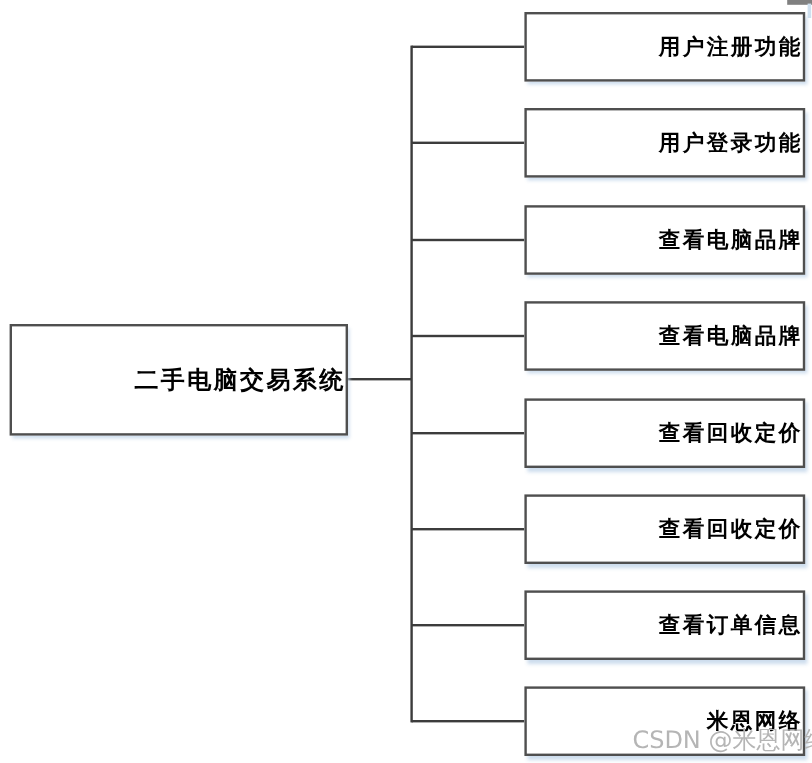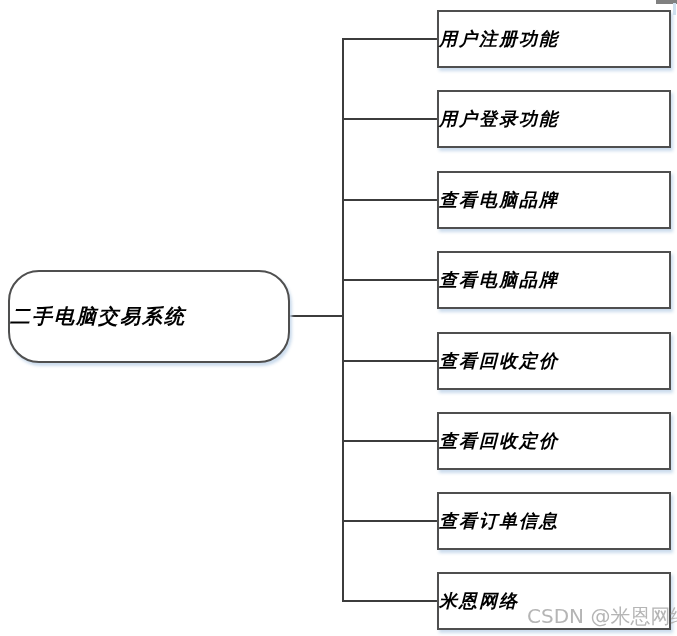--- a/index.html
+++ b/index.html
@@ -8,29 +8,28 @@
     width:677px;height:636px;
     background:#ffffff;
     font-family:"DejaVu Sans","Liberation Sans",sans-serif;
     overflow:hidden;
   }
   .node{
     position:absolute;
     background:#ffffff;
     border:2px solid #4f4f4f;
     box-sizing:border-box;
-    display:flex;align-items:center;justify-content:flex-start;
+    display:flex;align-items:center;justify-content:flex-end;
     font-weight:bold;color:#000000;
     box-shadow:2px 3px 3px rgba(198,216,235,0.9);
     text-align:center;
-    font-style:italic;
   }
   .root-node{
     left:8px;top:270px;width:282px;height:93px;
-    font-size:20px;letter-spacing:2px;border-radius:31px;
+    font-size:20px;letter-spacing:2px;
   }
   .child-node{
     left:437px;width:234px;height:58px;
     font-size:18px;letter-spacing:2px;
   }
   .c0{top:10px}.c1{top:90px}.c2{top:171px}.c3{top:251px}
   .c4{top:332px}.c5{top:412px}.c6{top:492px}.c7{top:572px}
   .line{position:absolute;background:#3c3c3c;}
   .hline{height:2px;}
   .vline{width:2px;}

